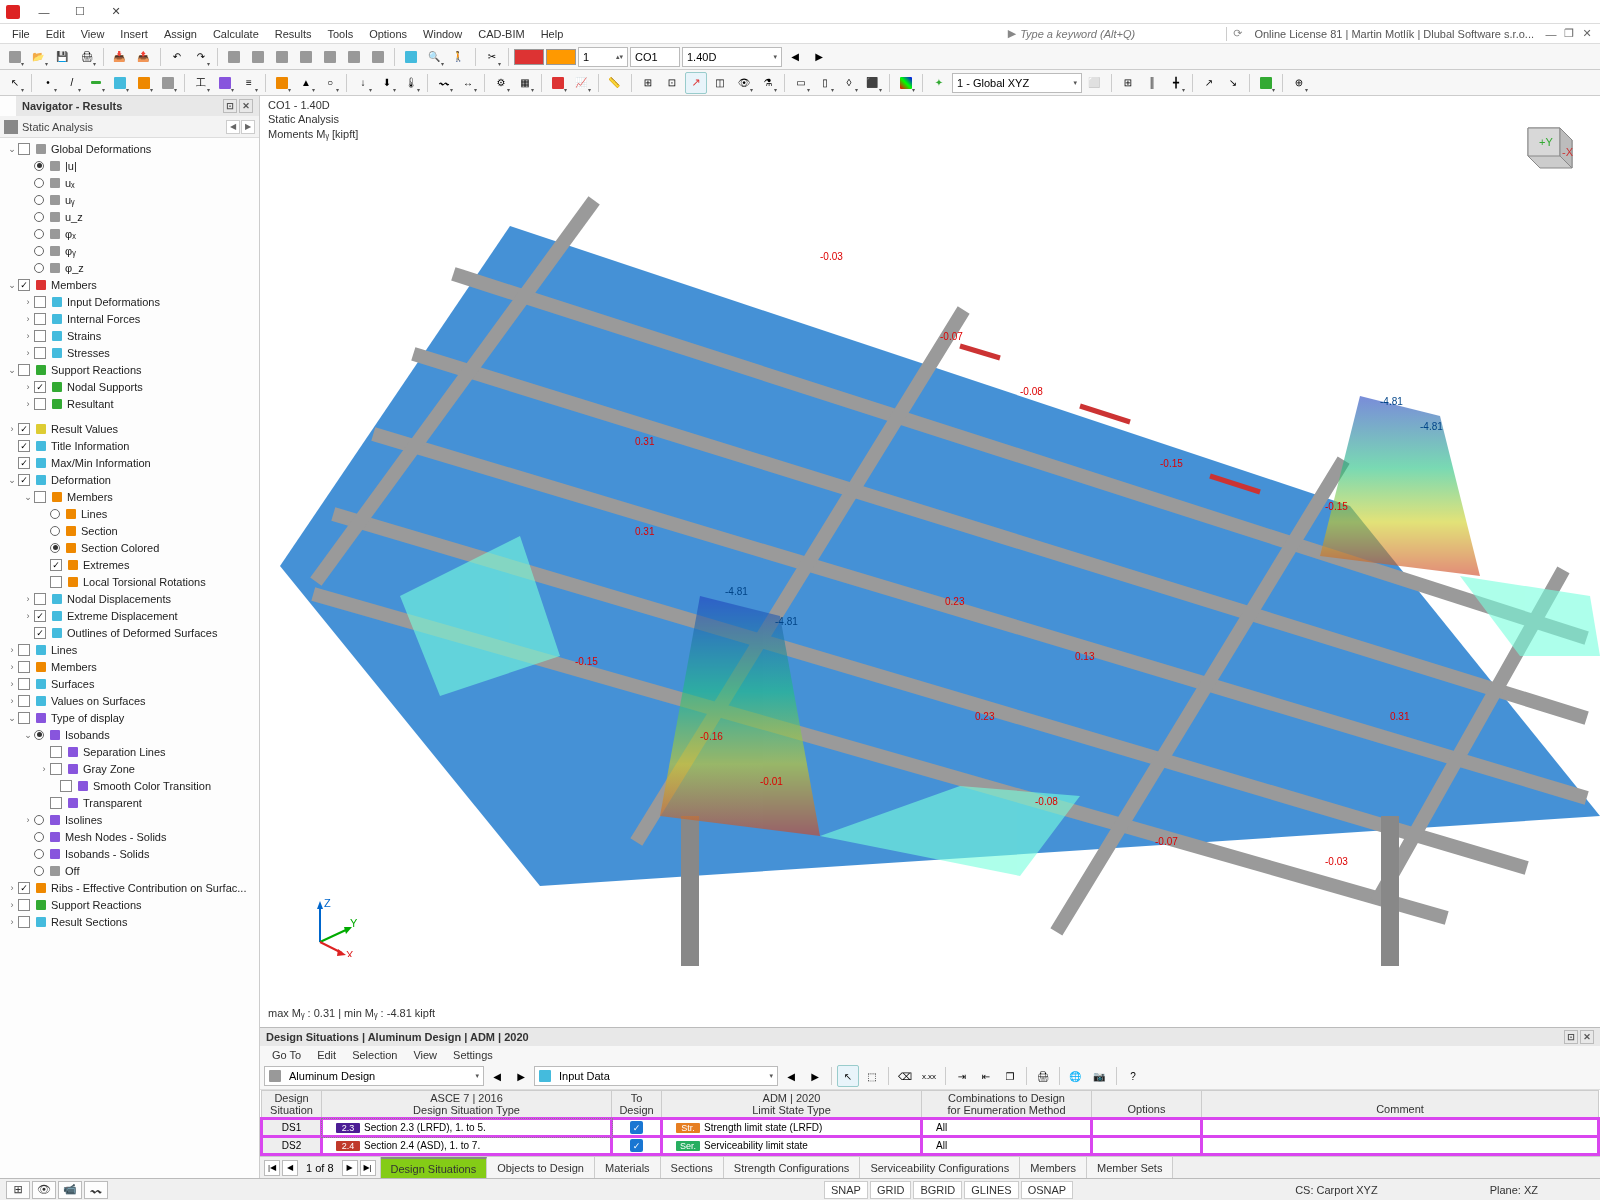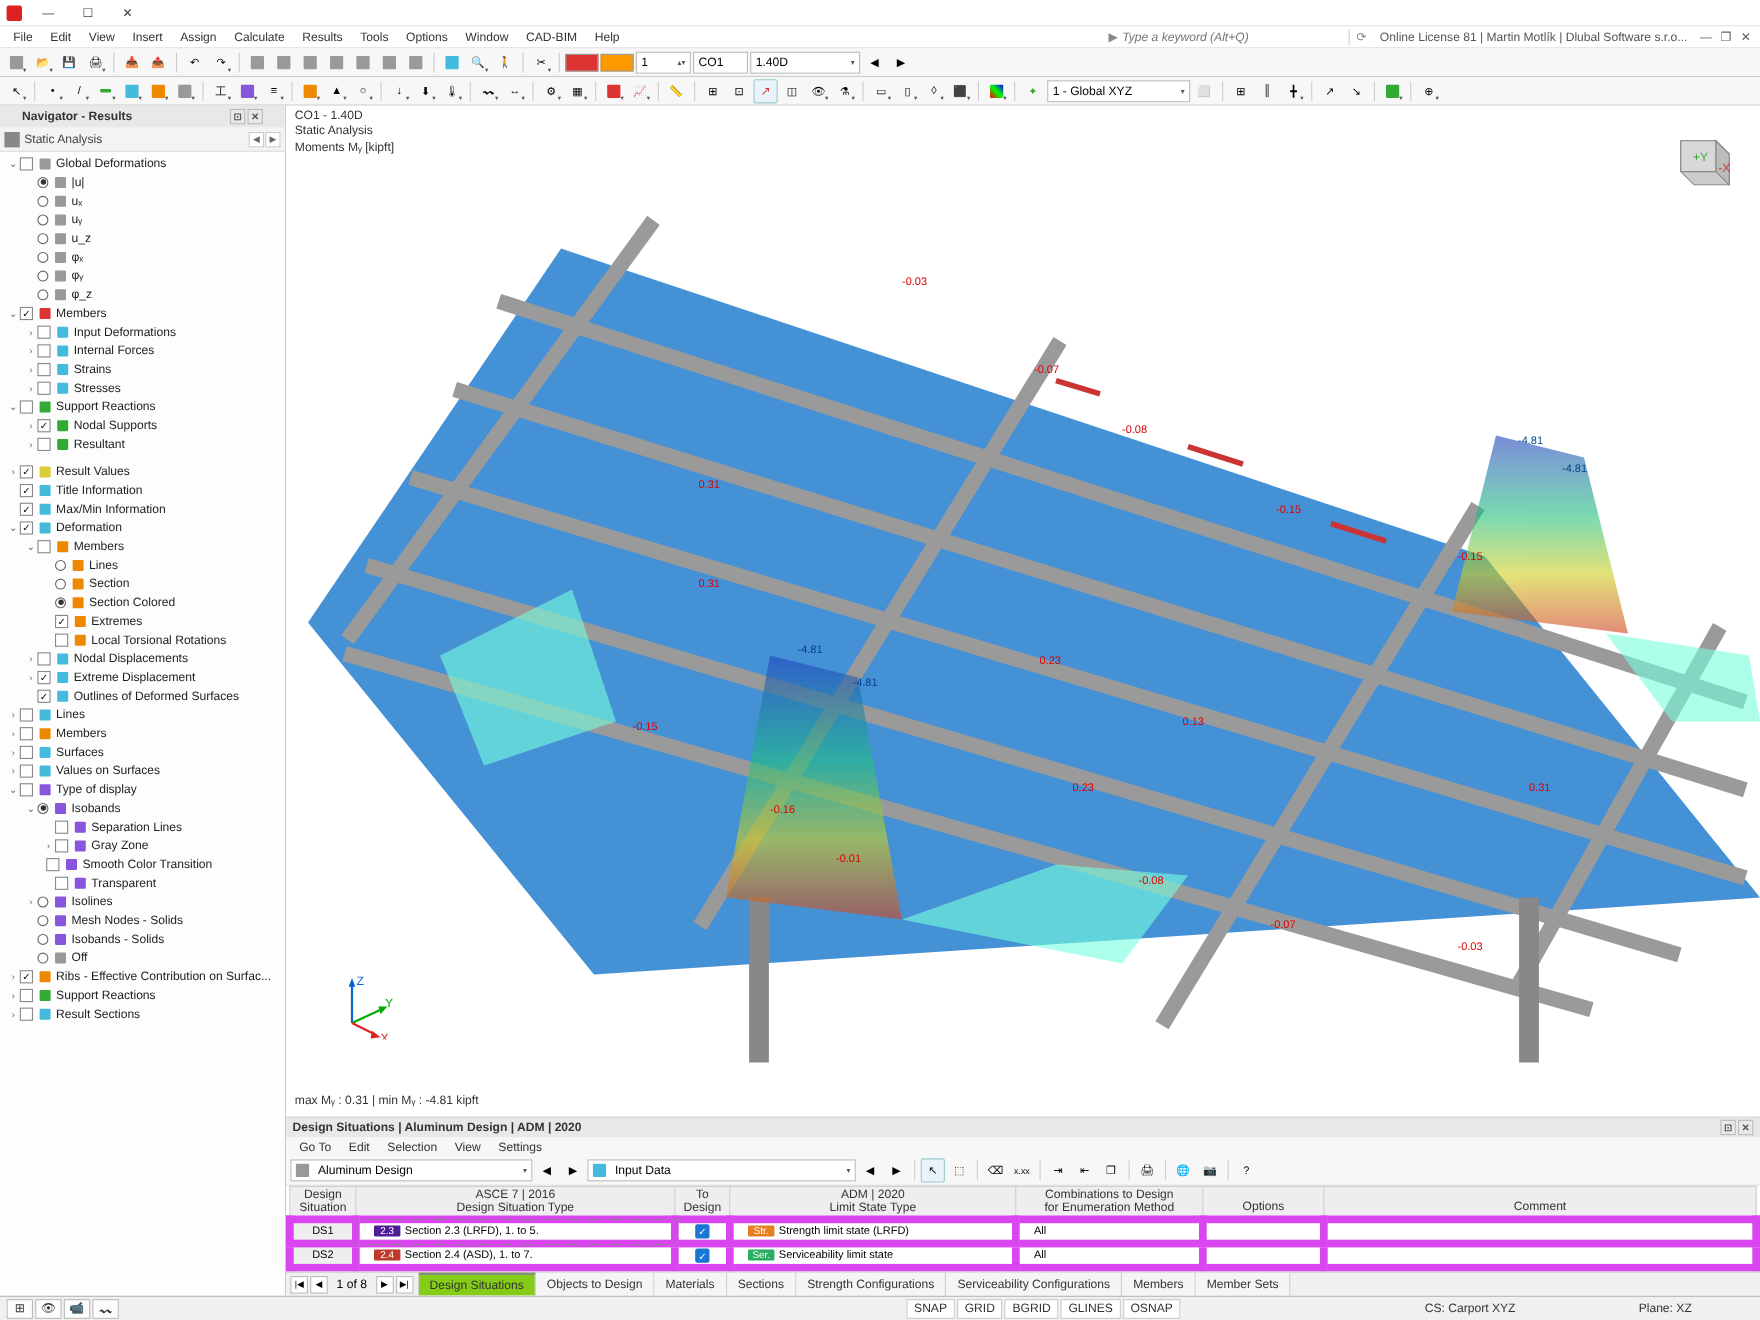--- a/index.html
+++ b/index.html
@@ -29,21 +29,21 @@
 .tb-combo.small { width: 50px; }
 .tb-combo.med { width: 100px; }
 .tb-combo.lg { width: 130px; }
 .color-swatch { width: 30px; height: 16px; border: 1px solid #999; }
 
 
 .main { flex: 1; display: flex; overflow: hidden; }
 
 
 .nav { width: 260px; background: #fdfdfd; border-right: 1px solid #ccc; display: flex; flex-direction: column; overflow: hidden; }
-.nav-header { height: 20px; background: #e8e8e8; display: flex; align-items: center; padding: 0 20px; font-weight: bold; color: #333; }
+.nav-header { height: 20px; background: #e8e8e8; display: flex; align-items: center; padding: 0 6px; font-weight: bold; color: #333; margin-left: 16px; }
 .nav-header .nh-title { flex: 1; }
 .nav-header .nh-btn { width: 14px; height: 14px; display: flex; align-items: center; justify-content: center; font-size: 9px; color: #555; border: 1px solid #bbb; margin-left: 2px; }
 .nav-sub { height: 22px; background: #f3f3f3; border-bottom: 1px solid #ddd; display: flex; align-items: center; padding: 0 4px; }
 .nav-sub .ns-icon { width: 14px; height: 14px; background: #888; margin-right: 4px; }
 .nav-sub .ns-label { flex: 1; color: #444; }
 .nav-sub .ns-arrow { width: 14px; height: 14px; display: flex; align-items: center; justify-content: center; color: #666; border: 1px solid #ccc; margin-left: 1px; background: #fff; font-size: 8px; }
 .nav-tree { flex: 1; overflow-y: auto; padding: 2px 0; }
 .tree-row { display: flex; align-items: center; height: 17px; padding-right: 4px; white-space: nowrap; }
 .tree-row .exp { width: 12px; display: flex; justify-content: center; color: #666; font-size: 9px; }
 .tree-row .chk { width: 12px; height: 12px; border: 1px solid #888; margin-right: 4px; display: flex; align-items: center; justify-content: center; font-size: 9px; background: #fff; }
@@ -68,21 +68,21 @@
 .bottom { border-top: 1px solid #bbb; background: #f7f7f7; display: flex; flex-direction: column; }
 .bp-header { height: 18px; background: #e8e8e8; display: flex; align-items: center; padding: 0 6px; color: #333; font-weight: bold; }
 .bp-header .bph-title { flex: 1; }
 .bp-header .bph-btn { width: 14px; height: 14px; display: flex; align-items: center; justify-content: center; font-size: 9px; color: #555; border: 1px solid #bbb; margin-left: 2px; }
 .bp-menu { height: 18px; display: flex; align-items: center; padding: 0 4px; background: #f7f7f7; }
 .bp-menu .bpm-item { padding: 1px 8px; color: #333; }
 .bp-tools { height: 26px; display: flex; align-items: center; padding: 0 4px; gap: 2px; border-bottom: 1px solid #ddd; }
 .bp-table { background: #fff; }
 .bp-table table { width: 100%; border-collapse: collapse; }
 .bp-table th { background: #eee; border: 1px solid #ccc; padding: 1px 3px; font-weight: normal; color: #333; font-size: 10px; text-align: center; line-height: 1.1; }
-.bp-table td { border: 7px solid #d946ef; padding: 1px 13px; font-size: 10px; text-align: center; }
+.bp-table td { border: 3px solid #d946ef; padding: 1px 13px; font-size: 10px; text-align: center; }
 .bp-table .left { text-align: left; }
 .tag { display: inline-block; color: #fff; padding: 0 3px; border-radius: 1px; font-size: 9px; margin-right: 4px; min-width: 24px; text-align: center; }
 .chk-cell { width: 13px; height: 13px; background: #1976d2; color: #fff; display: inline-flex; align-items: center; justify-content: center; font-size: 9px; border-radius: 2px; }
 .bp-tabs { height: 22px; background: #f0f0f0; border-top: 1px solid #ccc; display: flex; align-items: stretch; }
 .bp-tabs .pager { display: flex; align-items: center; padding: 0 4px; gap: 2px; border-right: 1px solid #ccc; }
 .bp-tabs .pg-btn { width: 16px; height: 16px; border: 1px solid #bbb; display: flex; align-items: center; justify-content: center; font-size: 8px; background: #fff; }
 .bp-tabs .tab { padding: 3px 10px; border-right: 1px solid #ccc; background: #f5f5f5; color: #333; display: flex; align-items: center; }
 .bp-tabs .tab.active { background: #84cc16; border-top: 2px solid #888; }
 
 
@@ -591,21 +591,21 @@
           <span class="lbl">Separation Lines</span>
         </div>
         <div class="tree-row" style="padding-left: 38px;">
           <span class="exp">›</span>
           <span class="chk"></span>
           <span class="ic">
             <span class="sq i-prp" style="width: 10px; height: 10px;"></span>
           </span>
           <span class="lbl">Gray Zone</span>
         </div>
-        <div class="tree-row" style="padding-left: 30px;">
+        <div class="tree-row" style="padding-left: 48px;">
           <span class="exp"></span>
           <span class="chk"></span>
           <span class="ic">
             <span class="sq i-prp" style="width: 10px; height: 10px;"></span>
           </span>
           <span class="lbl">Smooth Color Transition</span>
         </div>
         <div class="tree-row" style="padding-left: 38px;">
           <span class="exp"></span>
           <span class="chk"></span>

